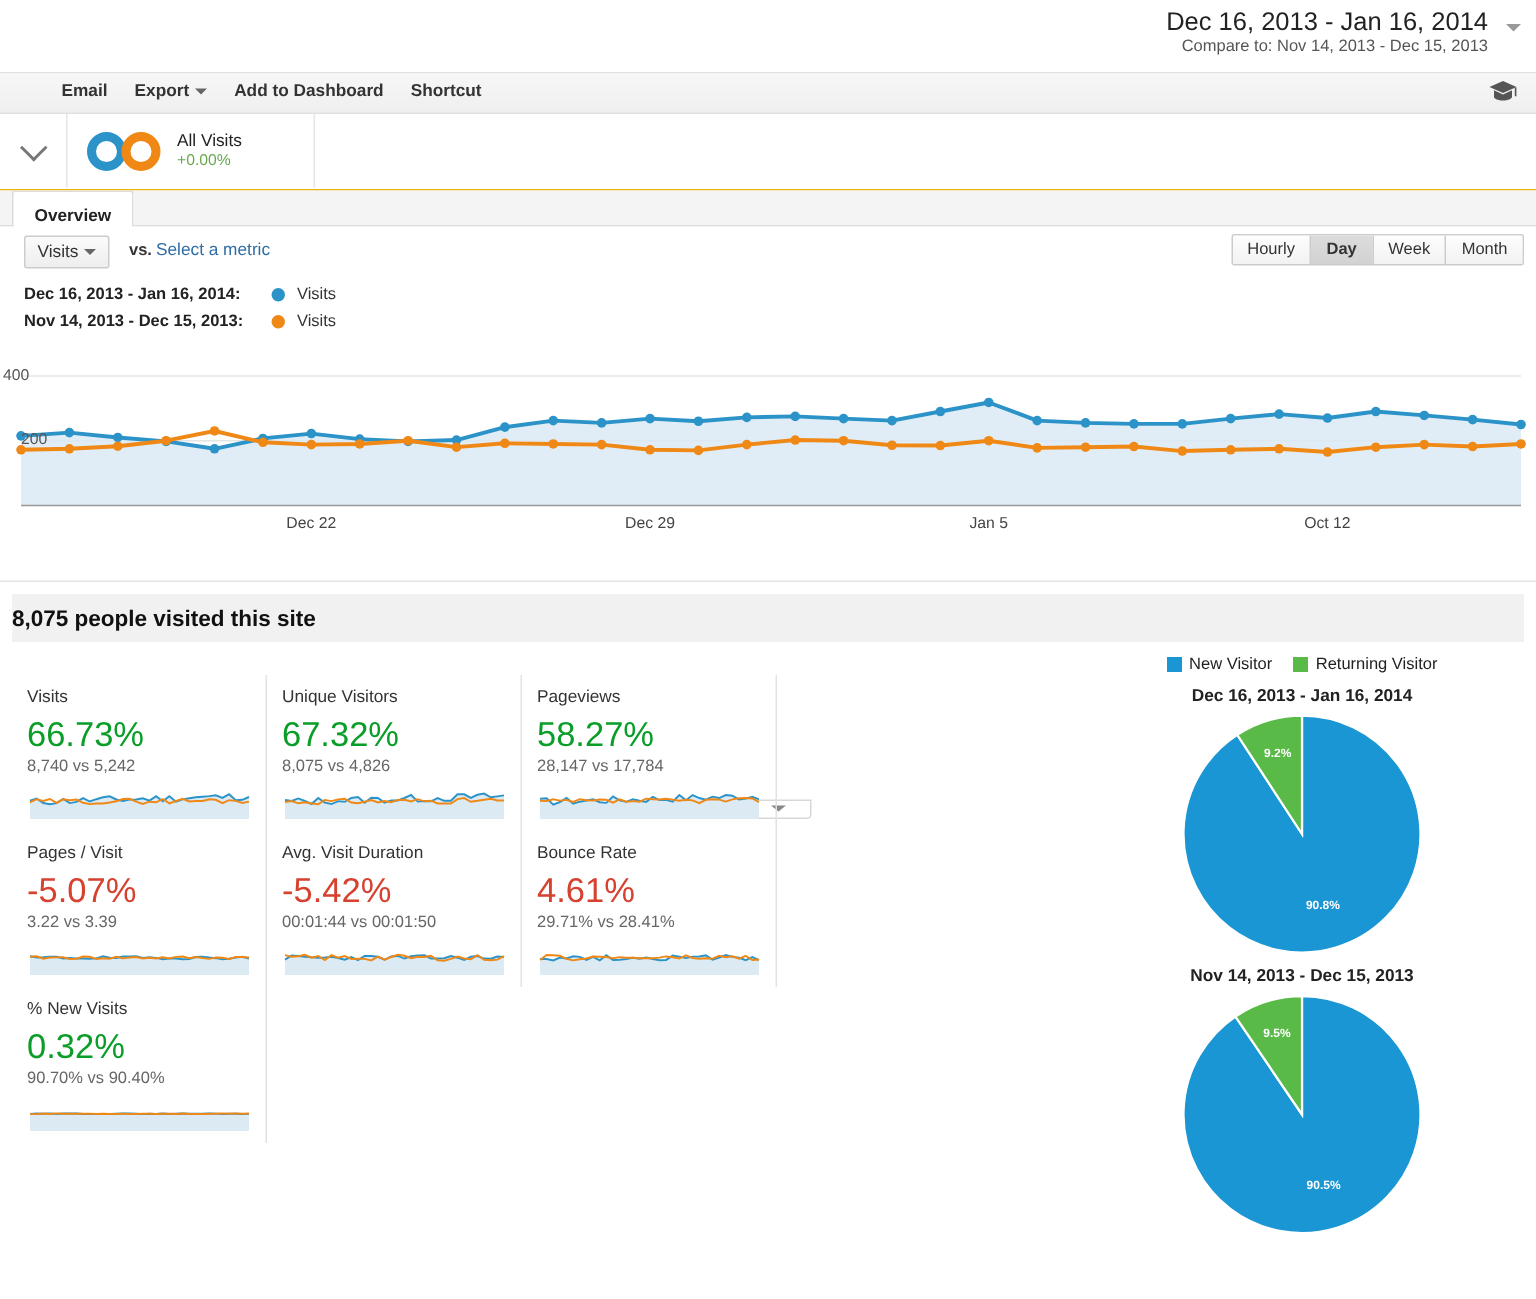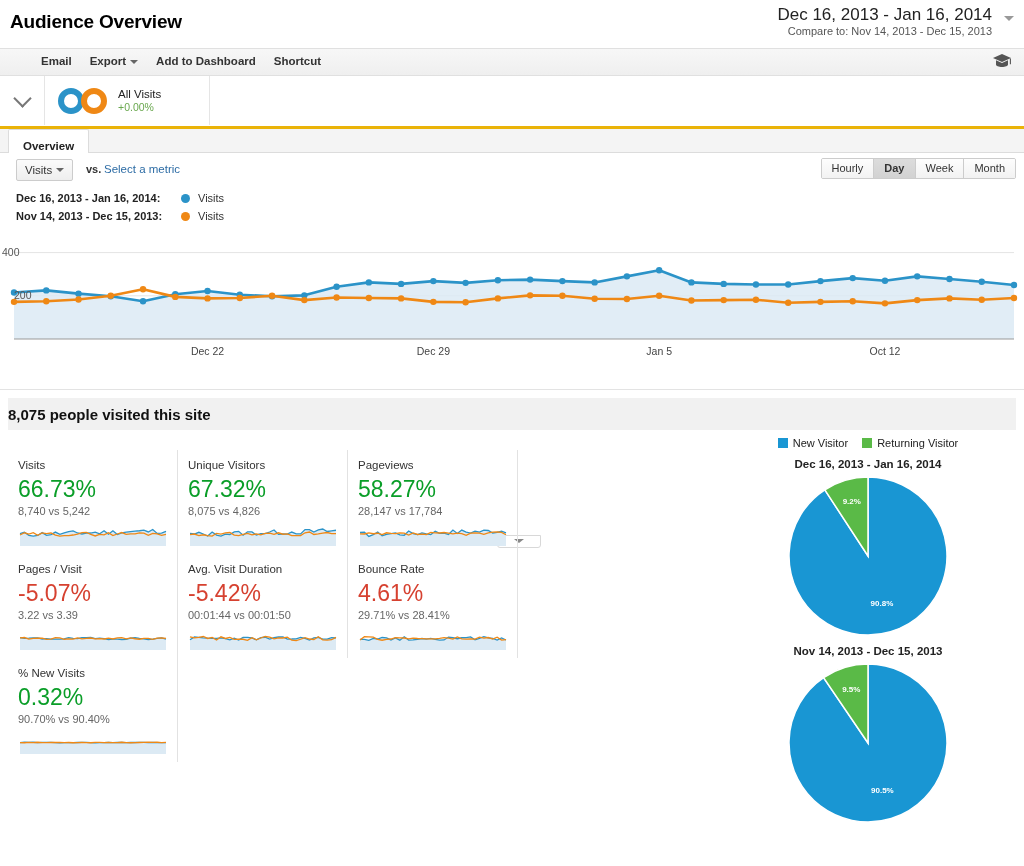--- a/index.html
+++ b/index.html
@@ -22,21 +22,21 @@
   
   .toolbar{position:relative;height:26px;background:#f3f3f3;border-bottom:1px solid #e0e0e0;
     background-image:linear-gradient(to bottom,#f7f7f7,#efefef);}
   .toolbar .tools{position:absolute;left:10px;top:6px;display:flex;gap:18px;align-items:flex-end;padding-left:31px;}
   .tool{font-size:11.5px;color:#333;font-weight:bold;cursor:pointer;white-space:nowrap;}
   .caret{display:inline-block;width:0;height:0;margin-left:4px;vertical-align:middle;
     border-left:4px solid transparent;border-right:4px solid transparent;border-top:4px solid #666;}
   .cap-icon{position:absolute;right:12px;top:4px;cursor:pointer;}
 
   
-  .segbar{position:relative;height:50px;background:#fff;border-bottom:3px solid #eab308;padding-left:17px;}
+  .segbar{position:relative;height:50px;background:#fff;border-bottom:1px solid #eab308;padding-left:17px;}
   .seg-collapse{position:absolute;left:0;top:0;width:44px;height:49px;border-right:1px solid #e5e5e5;
     display:flex;align-items:center;justify-content:center;cursor:pointer;}
   .chev{width:11px;height:11px;border-left:2px solid #777;border-bottom:2px solid #777;
     transform:rotate(-45deg);margin-top:-5px;}
   .seg-item{position:absolute;left:44px;top:0;height:49px;width:166px;border-right:1px solid #e5e5e5;
     display:flex;align-items:center;padding-left:14px;box-sizing:border-box;cursor:pointer;}
   .rings{display:flex;align-items:center;}
   .ring{width:26px;height:26px;border-radius:50%;box-sizing:border-box;}
   .ring.blue{border:6px solid #2b93c8;}
   .ring.orange{border:6px solid #ef8815;margin-left:-3px;}
@@ -109,21 +109,20 @@
   .pie-title{text-align:center;font-size:11.5px;font-weight:bold;color:#222;margin-top:7px;}
   .pie-wrap{display:flex;justify-content:center;margin-top:4px;}
   .pie-label{font-size:8px;fill:#fff;font-weight:bold;}
 </style>
 </head>
 <body>
 
 <div class="page">
 
   <div class="header">
-    <div class="page-title">Audience Overview</div>
     <div class="daterange">
       <div class="primary">Dec 16, 2013 - Jan 16, 2014</div>
       <div class="compare">Compare to: Nov 14, 2013 - Dec 15, 2013</div>
     </div>
     <div class="dr-arrow"></div>
   </div>
 
   <div class="toolbar">
     <div class="tools">
       <div class="tool">Email</div>

